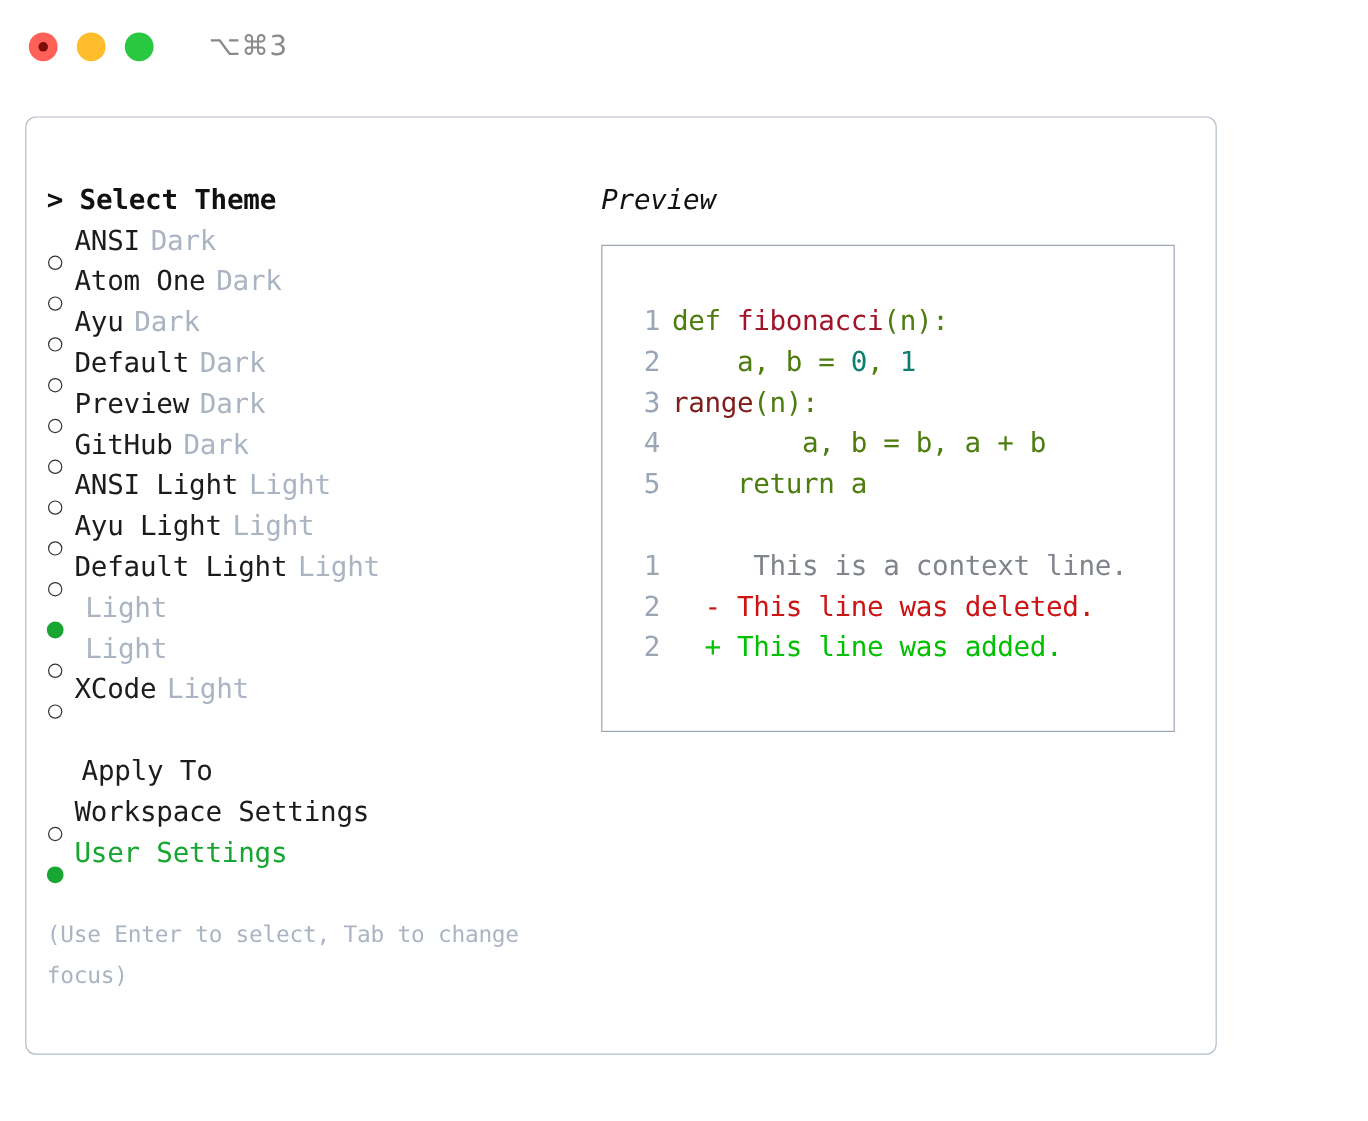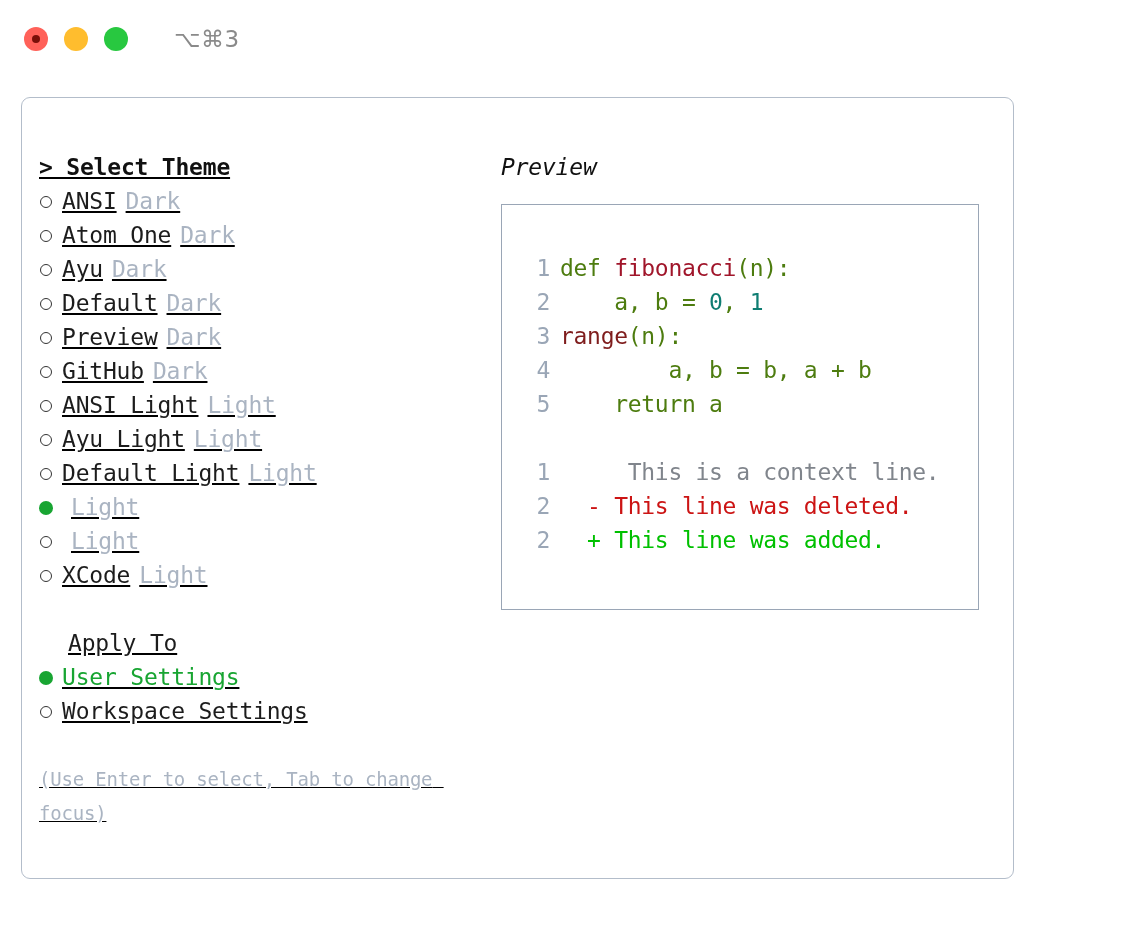--- a/index.html
+++ b/index.html
@@ -83,35 +83,34 @@
     height: 100%;
     padding: 38px 0 0 0;
   }
 
   
   .left-col {
     position: absolute;
     left: 17px;
     top: 52px;
     width: 440px;
-    text-decoration: underline;
   }
 
   .list-header {
     font-size: 23px;
     font-weight: bold;
     color: #111111;
     line-height: 34px;
     white-space: pre;
     letter-spacing: -0.2px;
   }
 
   .theme-row {
     display: flex;
-    align-items: flex-start;
+    align-items: center;
     line-height: 34px;
     height: 34px;
     font-size: 23px;
     white-space: pre;
     letter-spacing: -0.2px;
   }
 
   .bullet {
     display: inline-block;
     width: 23px;
@@ -251,22 +250,22 @@
             <div class="theme-row"><span class="bullet"><span class="filled"></span></span><span class="theme-kind">Light</span></div>
             <div class="theme-row"><span class="bullet"><span class="ring"></span></span><span class="theme-kind">Light</span></div>
             <div class="theme-row"><span class="bullet"><span class="ring"></span></span><span class="theme-name">XCode</span><span class="theme-kind">Light</span></div>
           </div>
 
         <div class="section-gap"></div>
 
         <div class="apply-header">Apply To</div>
 
         <div id="apply-list">
+            <div class="theme-row"><span class="bullet"><span class="ring"></span></span><span class="theme-name">Workspace Settings</span></div>
             <div class="theme-row"><span class="bullet"><span class="filled"></span></span><span class="theme-name selected">User Settings</span></div>
-            <div class="theme-row"><span class="bullet"><span class="ring"></span></span><span class="theme-name">Workspace Settings</span></div>
           </div>
 
         <div class="hint">(Use Enter to select, Tab to change focus)</div>
       </div>
 
       <div class="right-col">
         <div class="preview-title">Preview</div>
 
         <div class="code-box">
           <div id="code-lines">

